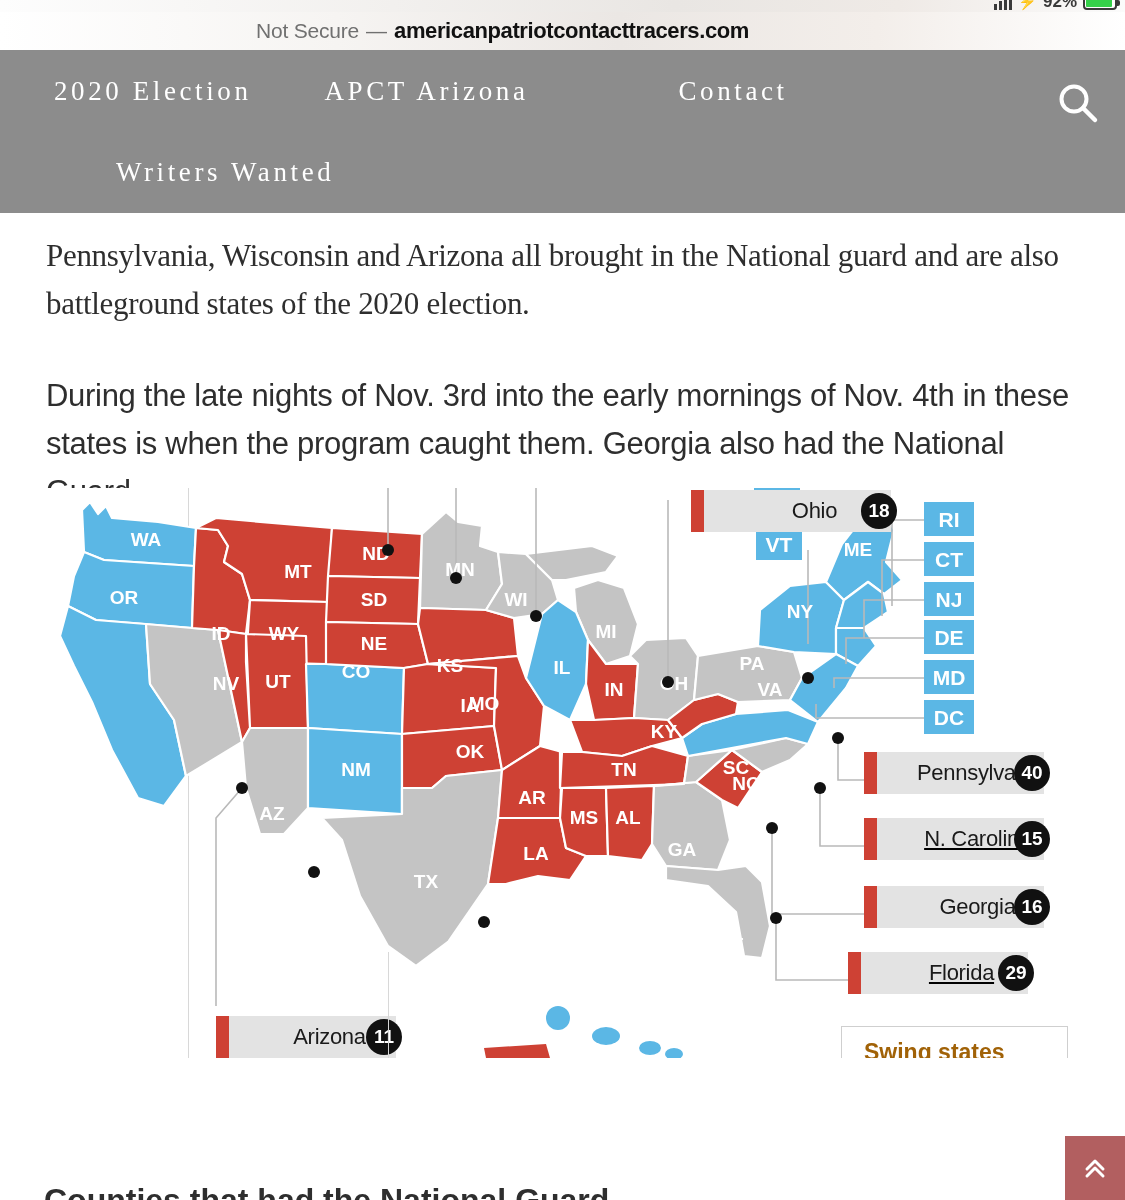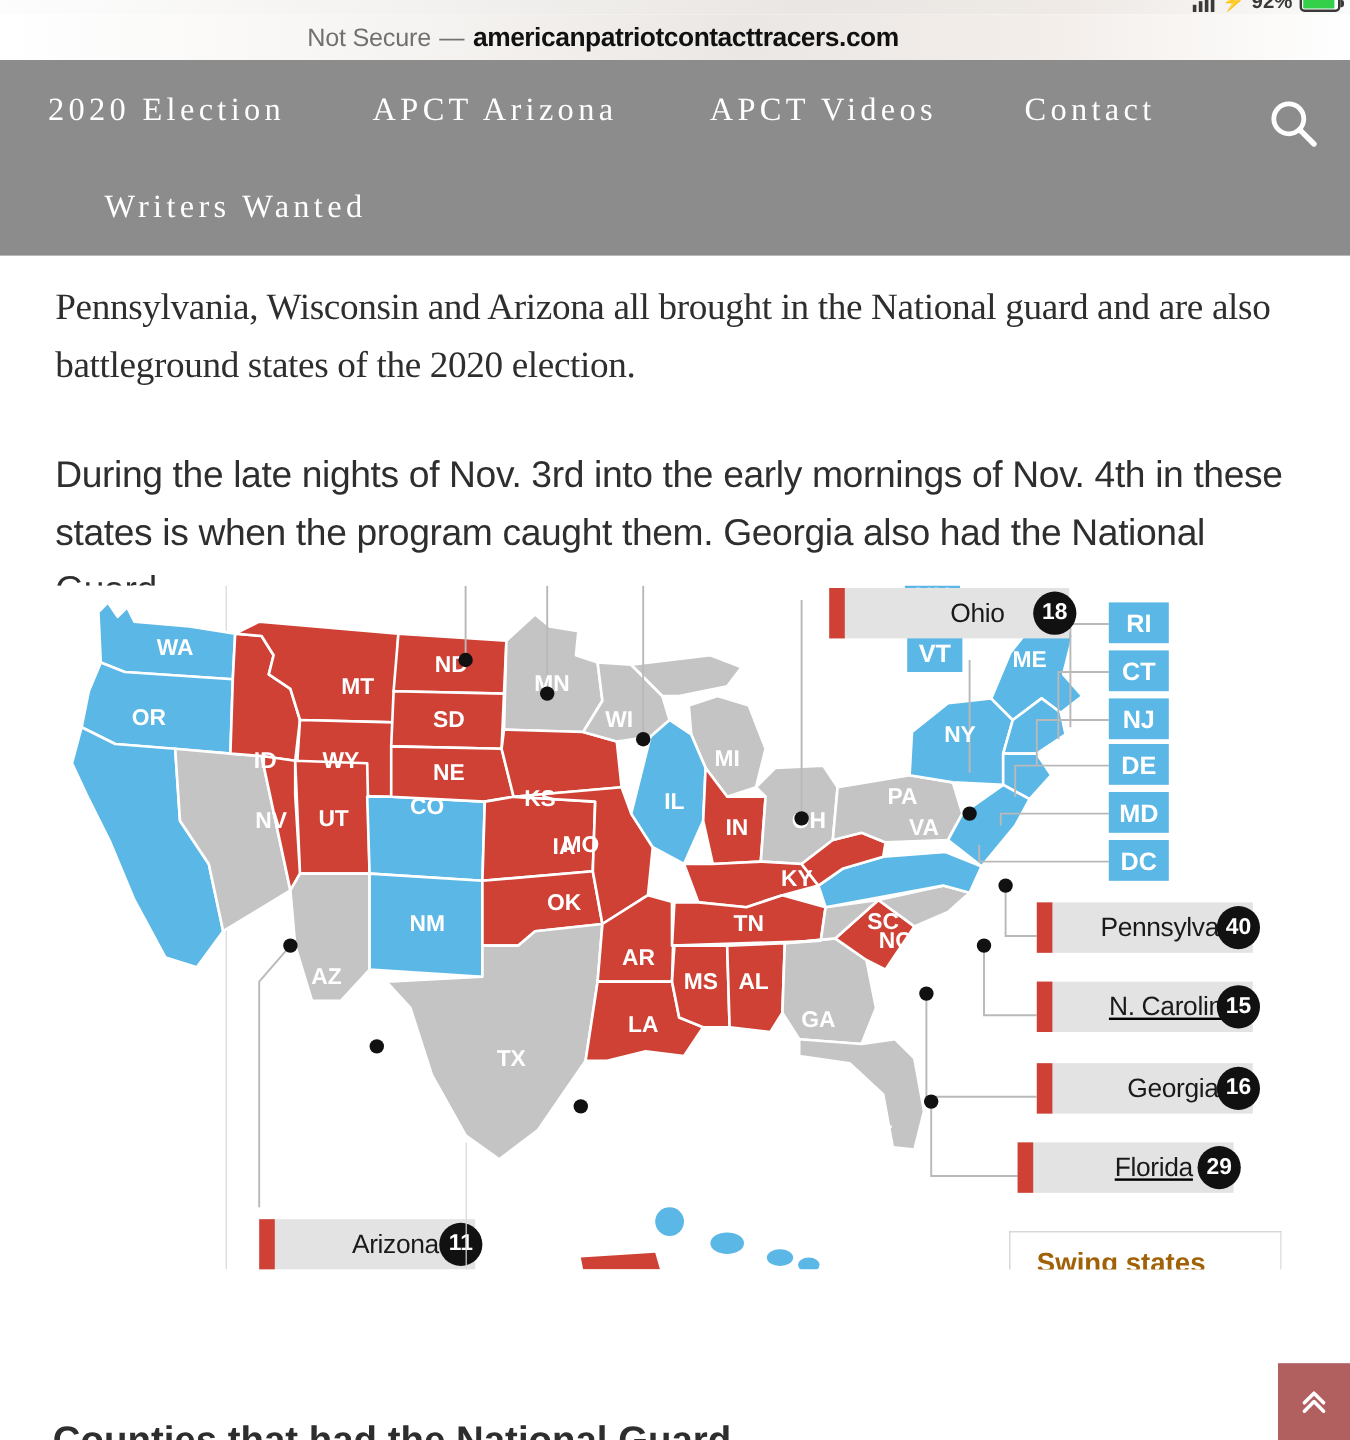--- a/index.html
+++ b/index.html
@@ -51,22 +51,22 @@
 
   
   .navbar {
     position: absolute; top: 50px; left: 0; width: 1125px; height: 163px;
     background: #8c8c8c;
   }
   .nav-row {
     position: absolute; left: 0; width: 1125px;
     display: flex; align-items: center;
   }
-  .nav-row.row1 { top: 0; height: 82px; padding-left: 40px; }
-  .nav-row.row2 { top: 82px; height: 81px; padding-left: 87px; align-items: center; }
+  .nav-row.row1 { top: 0; height: 82px; padding-left: 54px; }
+  .nav-row.row2 { top: 82px; height: 81px; padding-left: 116px; align-items: center; }
   .nav-link {
     font-family: "Liberation Serif", serif;
     font-size: 27px; color: #ffffff; letter-spacing: 3.6px;
     white-space: nowrap; cursor: pointer;
   }
   .nav-gap-1 { width: 73px; }
   .nav-gap-2 { width: 77px; }
   .nav-gap-3 { width: 73px; }
   .search-btn {
     position: absolute; right: 24px; top: 30px;
@@ -157,21 +157,20 @@
     <span class="url-host">americanpatriotcontacttracers.com</span>
   </div>
 </div>
 
 <nav class="navbar">
   <div class="nav-row row1">
     <span class="nav-link">2020 Election</span>
     <span class="nav-gap-1"></span>
     <span class="nav-link">APCT Arizona</span>
     <span class="nav-gap-2"></span>
-    <span class="nav-link">APCT Videos</span>
     <span class="nav-gap-3"></span>
     <span class="nav-link">Contact</span>
   </div>
   <div class="nav-row row2">
     <span class="nav-link">Writers Wanted</span>
   </div>
   <div class="search-btn">
     <svg width="46" height="46" viewBox="0 0 46 46">
       <circle cx="19" cy="19" r="12.5" fill="none" stroke="#ffffff" stroke-width="4"></circle>
       <line x1="28" y1="28" x2="40" y2="40" stroke="#ffffff" stroke-width="4.5" stroke-linecap="round"></line>

